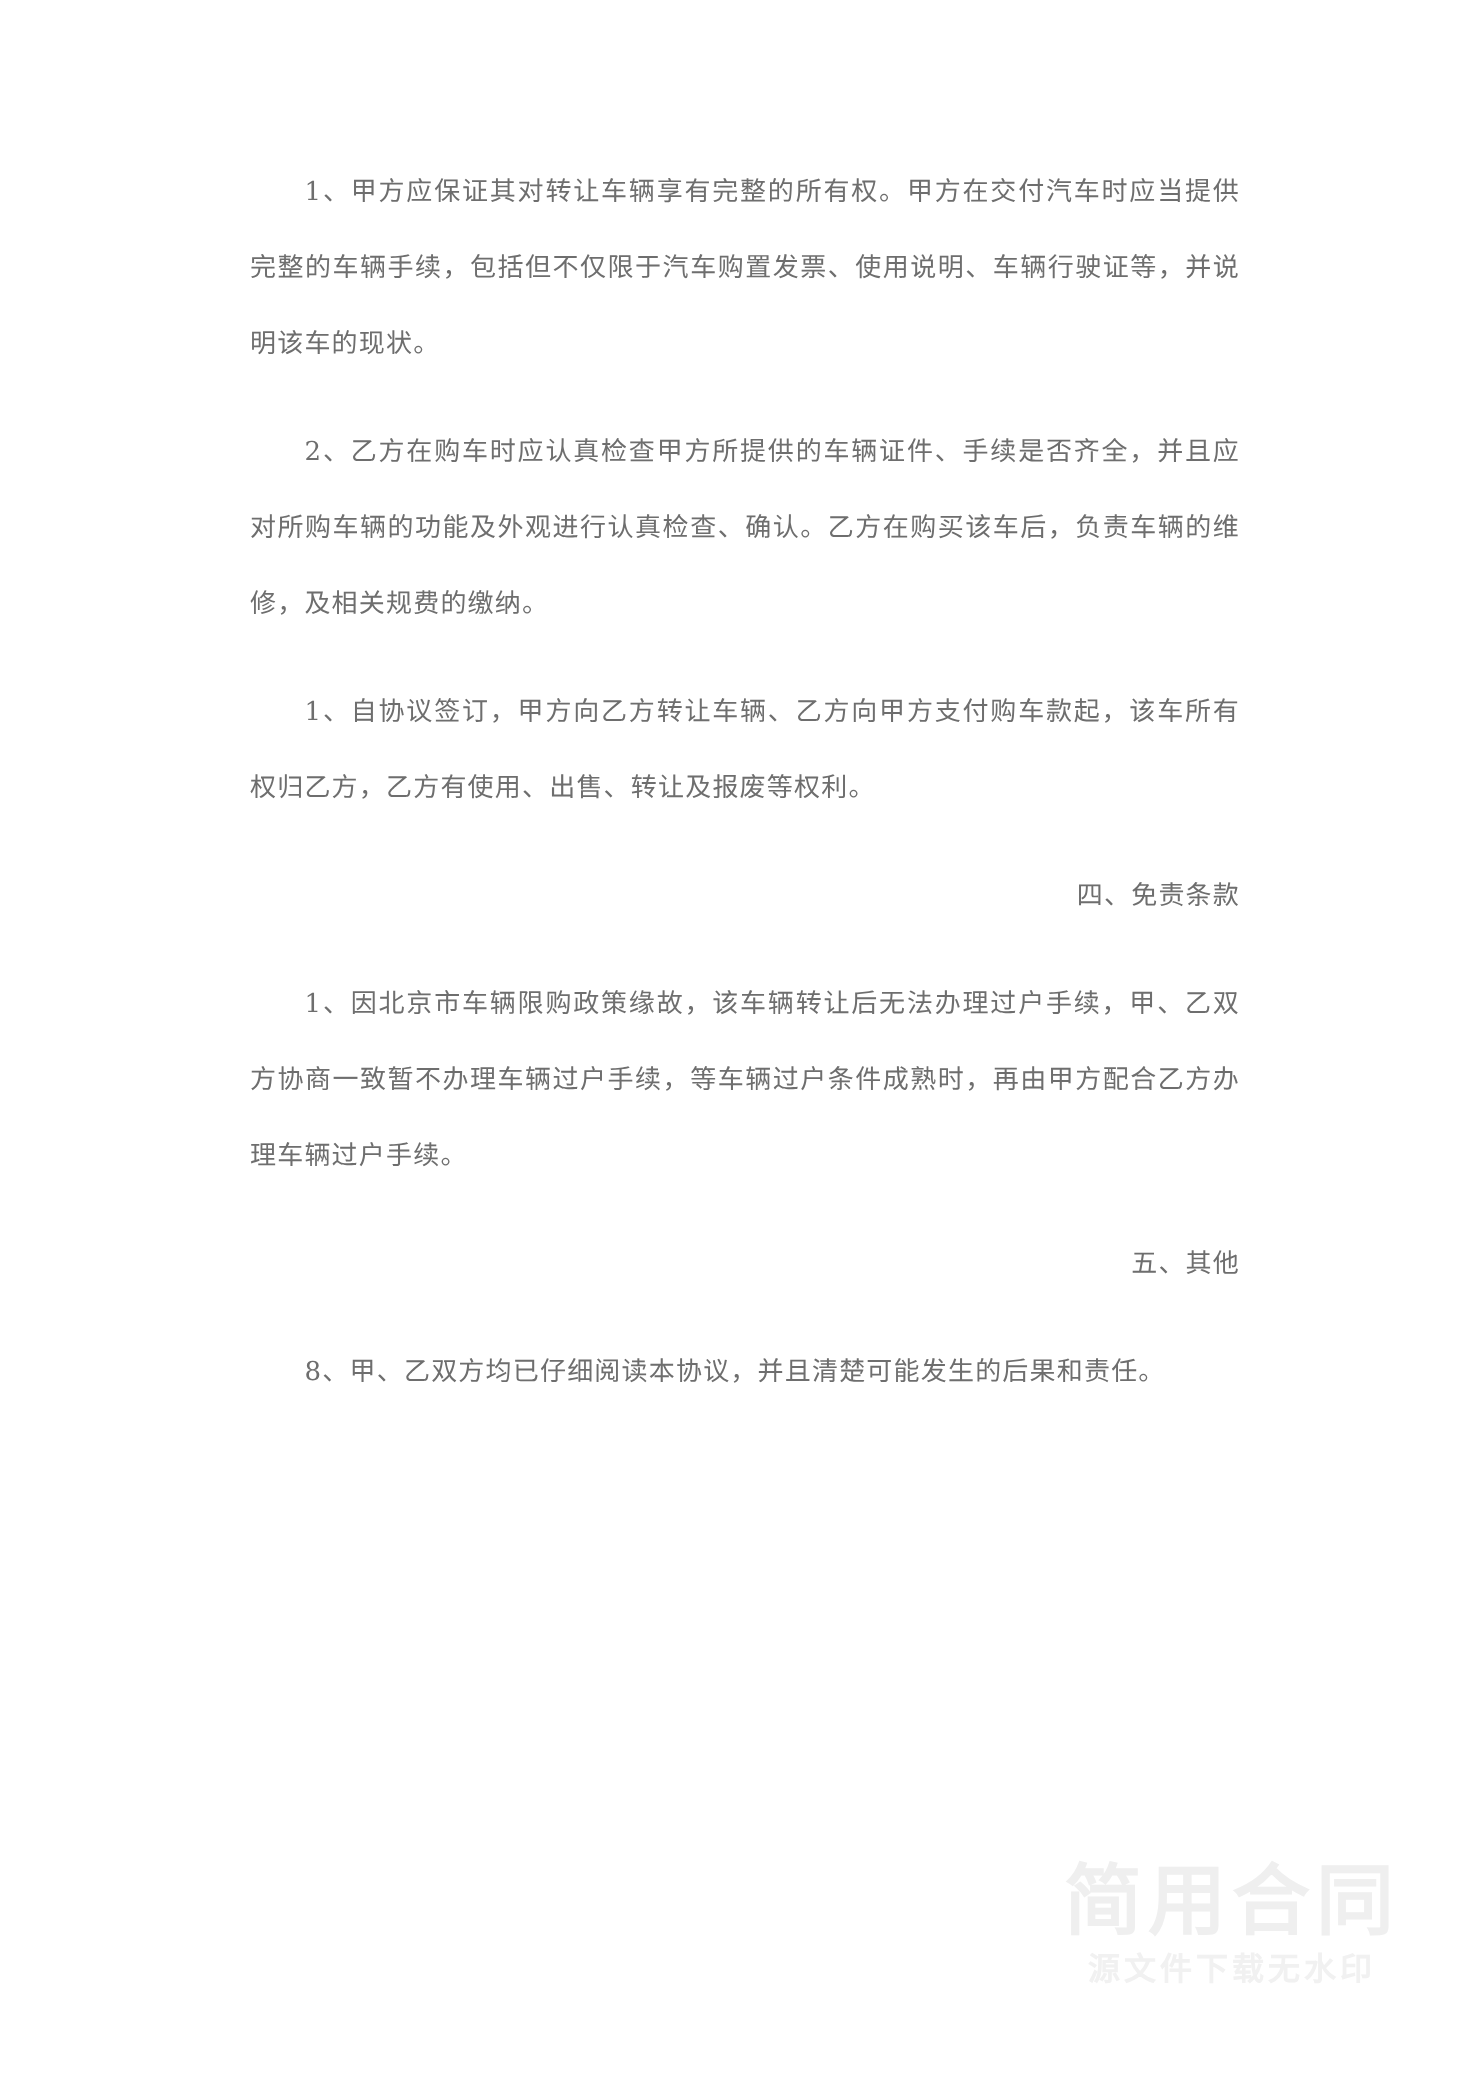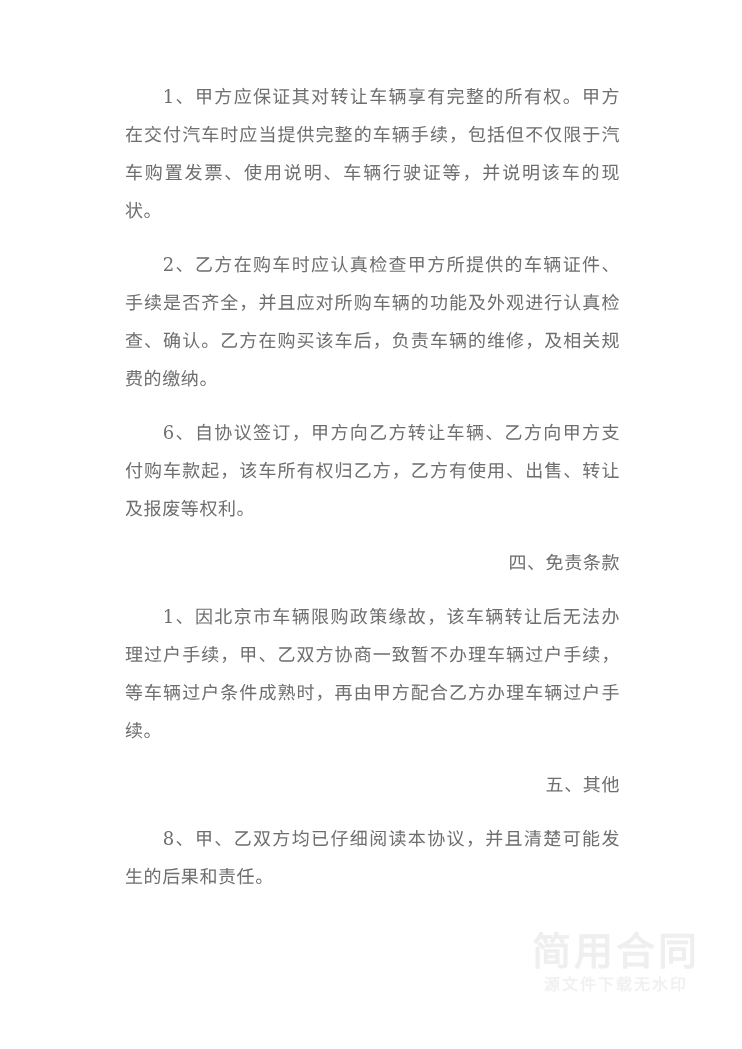--- a/index.html
+++ b/index.html
@@ -25,21 +25,21 @@
 
   .content {
     position: absolute;
     left: 125px;
     top: 78px;
     width: 495px;
   }
 
   .para {
     margin: 0;
-    font-size: 18px;
+    font-size: 13px;
     line-height: 38px;
     color: #6e6e6e;
     text-align: justify;
     text-justify: inter-ideograph;
     letter-spacing: 0.6px;
     text-indent: 2.1em;
     font-weight: 400;
     -webkit-font-smoothing: antialiased;
   }
 
@@ -94,21 +94,21 @@
 <body>
 
 <div class="page">
 
   <div class="content">
 
     <p class="para">1、甲方应保证其对转让车辆享有完整的所有权。甲方在交付汽车时应当提供完整的车辆手续，包括但不仅限于汽车购置发票、使用说明、车辆行驶证等，并说明该车的现状。</p>
 
     <p class="para">2、乙方在购车时应认真检查甲方所提供的车辆证件、手续是否齐全，并且应对所购车辆的功能及外观进行认真检查、确认。乙方在购买该车后，负责车辆的维修，及相关规费的缴纳。</p>
 
-    <p class="para">6、自协议签订，甲方向乙方转让车辆、乙方向甲方支付购车款起，该车所有权归乙方，乙方有使用、出售、转让及报废等权利。</p>
+    <p class="para">1、自协议签订，甲方向乙方转让车辆、乙方向甲方支付购车款起，该车所有权归乙方，乙方有使用、出售、转让及报废等权利。</p>
 
     <p class="para heading">四、免责条款</p>
 
     <p class="para">1、因北京市车辆限购政策缘故，该车辆转让后无法办理过户手续，甲、乙双方协商一致暂不办理车辆过户手续，等车辆过户条件成熟时，再由甲方配合乙方办理车辆过户手续。</p>
 
 
     <p class="para heading">五、其他</p>
 
     <p class="para">8、甲、乙双方均已仔细阅读本协议，并且清楚可能发生的后果和责任。</p>
 

